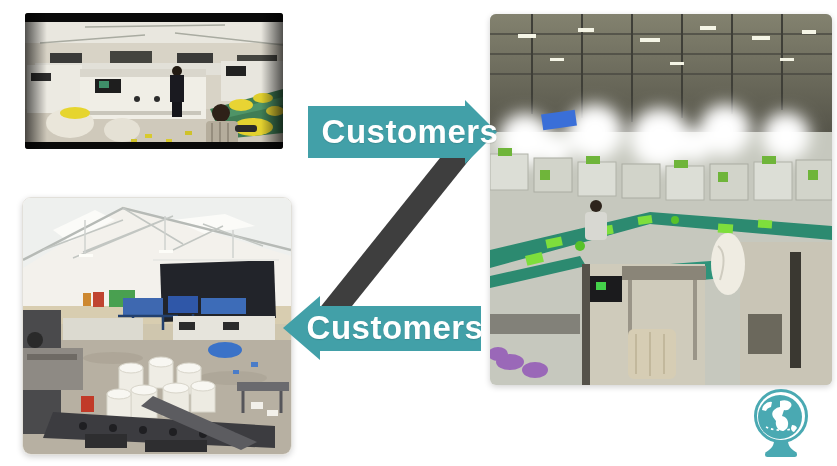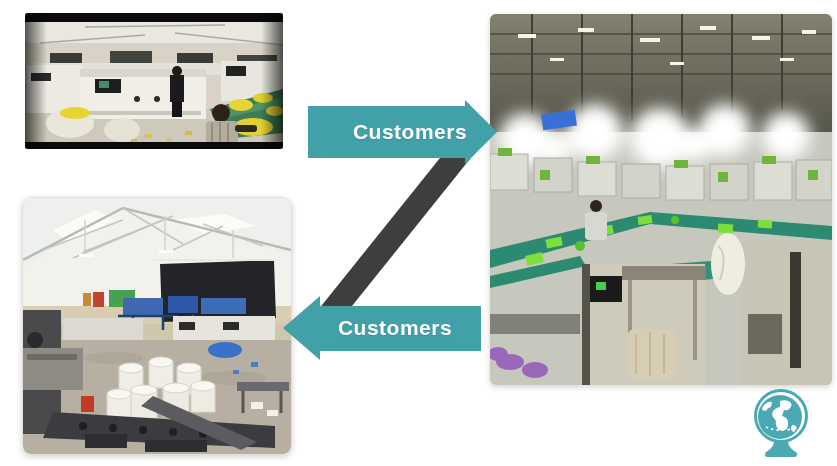--- a/index.html
+++ b/index.html
@@ -16,21 +16,21 @@
   .photo-r{left:490px;top:14px;width:342px;height:371px;border-radius:6px;
     box-shadow:0 2px 6px rgba(0,0,0,.18);}
   .connector{position:absolute;left:315px;top:128px;width:170px;height:200px;z-index:2;}
   .arrow{position:absolute;z-index:3;}
   .arrow svg{position:absolute;left:0;top:0;}
   .arrow-top{left:305px;top:96px;width:192px;height:72px;}
   .arrow-bottom{left:283px;top:294px;width:198px;height:68px;}
   .arrow-label{
     position:absolute;left:0;right:0;top:0;bottom:0;display:flex;
     align-items:center;justify-content:center;color:#ffffff;
-    font-weight:700;font-size:21px;letter-spacing:.5px;
+    font-weight:700;font-size:33px;letter-spacing:.5px;
     text-shadow:0 1px 1px rgba(0,0,0,.12);pointer-events:none;
   }
   .arrow-top .arrow-label{padding-left:18px;}
   .arrow-bottom .arrow-label{padding-left:26px;}
   .globe{position:absolute;left:752px;top:389px;width:58px;height:74px;z-index:3;}
 </style>
 </head>
 <body>
 
 <div class="slide">

